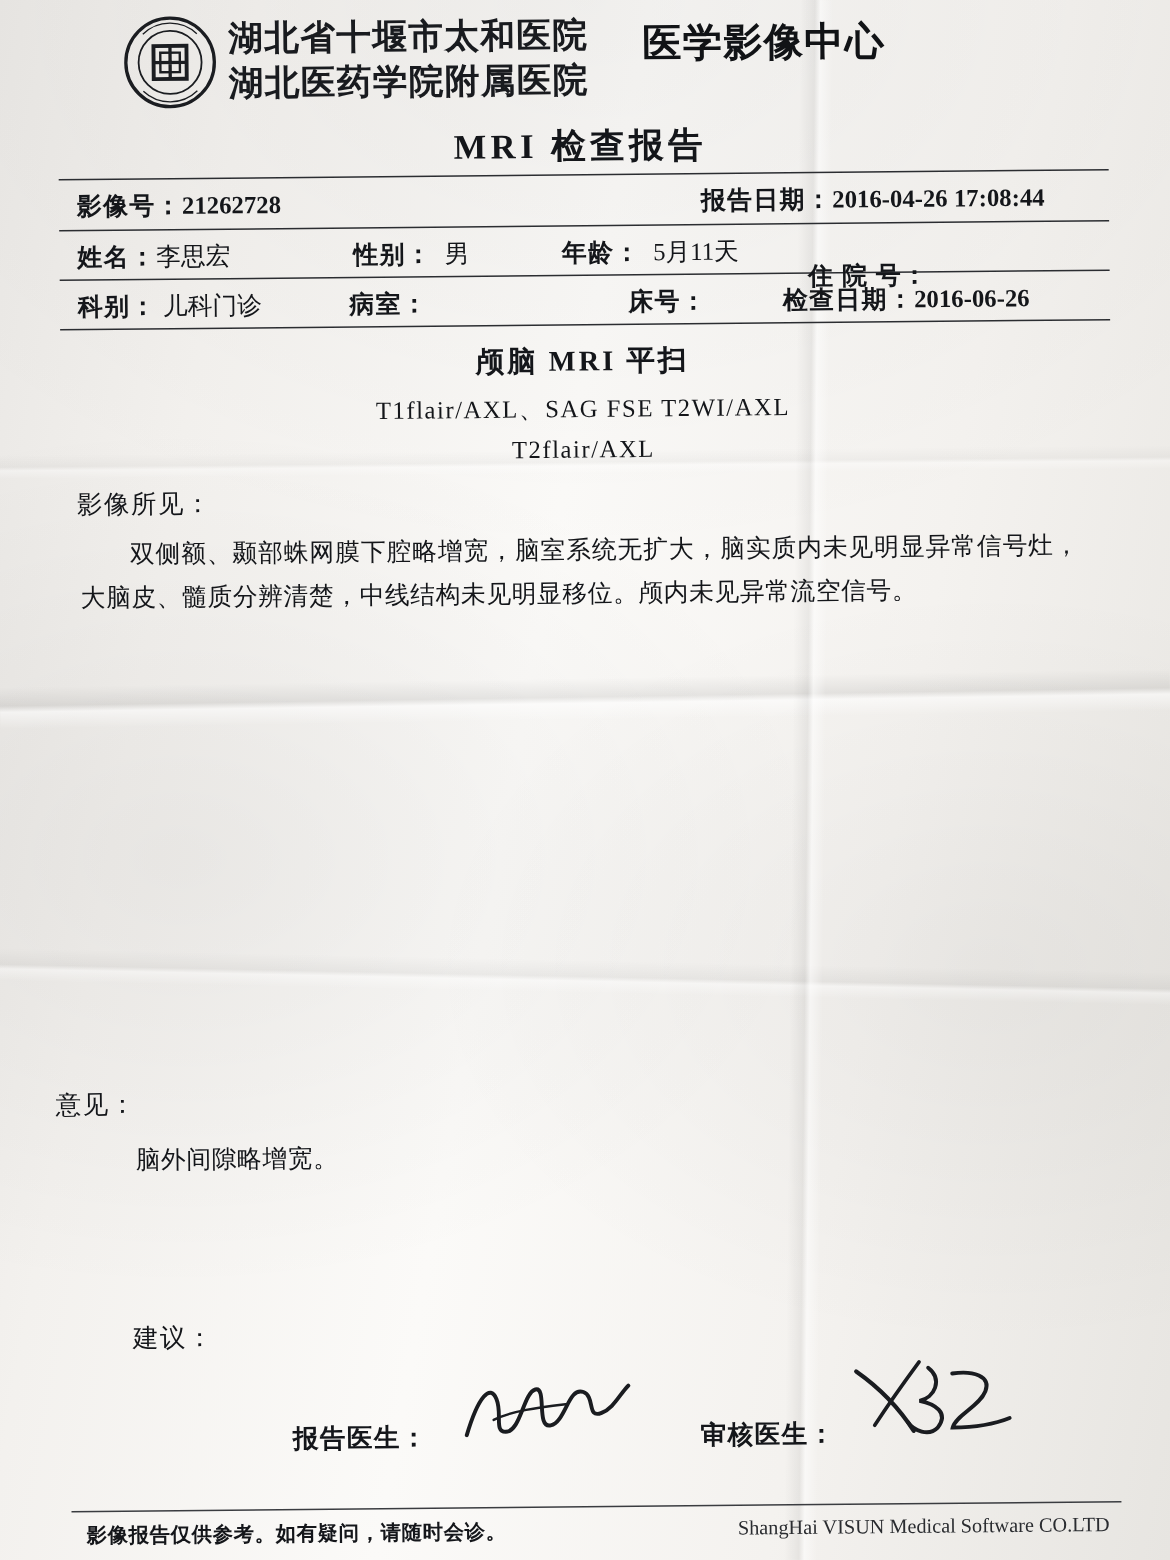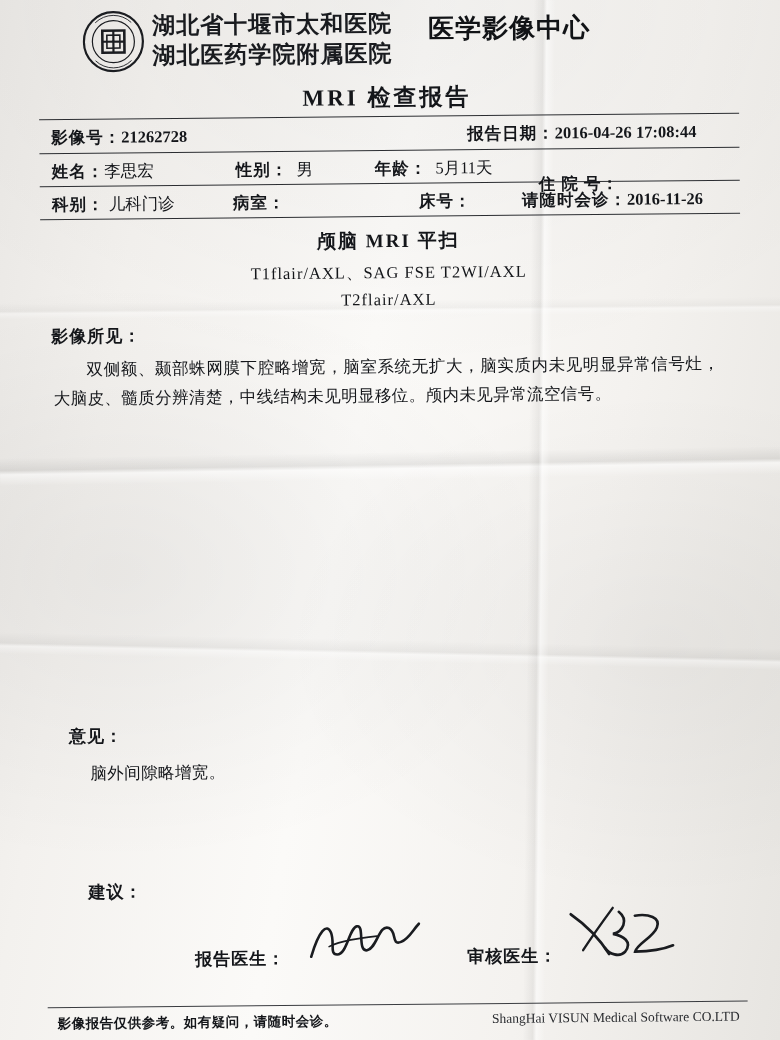--- a/index.html
+++ b/index.html
@@ -175,21 +175,21 @@
     left: 0;
     width: 780px;
     text-align: center;
     font-size: 16.5px;
     letter-spacing: 1px;
   }
 
   .sec-label {
     position: absolute;
     font-size: 17px;
-    font-weight: bold;
+    font-weight: normal;
     letter-spacing: 1px;
   }
   .body-text {
     position: absolute;
     font-size: 16.5px;
     line-height: 29px;
     letter-spacing: 0.4px;
     text-align: justify;
   }
 
@@ -288,31 +288,31 @@
   <div class="field" style="left:54px; top:192px;">
     <span class="lbl">科别：</span>&nbsp;<span class="val-cn">儿科门诊</span>
   </div>
   <div class="field" style="left:235px; top:192px;">
     <span class="lbl">病室：</span><span class="val-cn"></span>
   </div>
   <div class="field" style="left:377px; top:192px;margin-left:44px;">
     <span class="lbl">床号：</span><span class="val"></span>
   </div>
   <div class="field" style="left:524px; top:192px;">
-    <span class="lbl">请随时会诊：</span><span class="val">2016-11-26</span>
+    <span class="lbl">检查日期：</span><span class="val">2016-06-26</span>
   </div>
 
   <div class="exam-title">颅脑  MRI 平扫</div>
   <div class="seq1">T1flair/AXL、SAG    FSE T2WI/AXL</div>
   <div class="seq2">T2flair/AXL</div>
 
   <div class="sec-label" style="left:52px; top:322px;">影像所见：</div>
   <div class="body-text" style="left:54px; top:352px; width:666px; text-indent:33px;">双侧额、颞部蛛网膜下腔略增宽，脑室系统无扩大，脑实质内未见明显异常信号灶，大脑皮、髓质分辨清楚，中线结构未见明显移位。颅内未见异常流空信号。</div>
 
-  <div class="sec-label" style="left:66px; top:722px;">意见：</div>
+  <div class="sec-label" style="left:34px; top:722px;">意见：</div>
   <div class="body-text" style="left:54px; top:756px; width:666px; text-indent:33px;">脑外间隙略增宽。</div>
 
   <div class="sec-label" style="left:50px; top:878px;margin-left:34px;">建议：</div>
   <div class="body-text" style="left:54px; top:908px; width:666px; text-indent:33px;"></div>
 
   <div class="sign-row">
     <span class="sign-a">
       <span>报告医生：</span><span></span>
     </span>
     <span class="sign-b">

